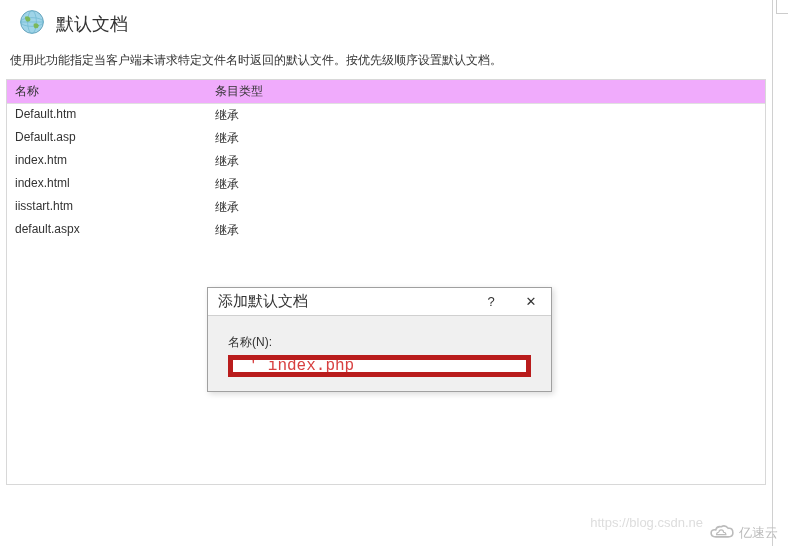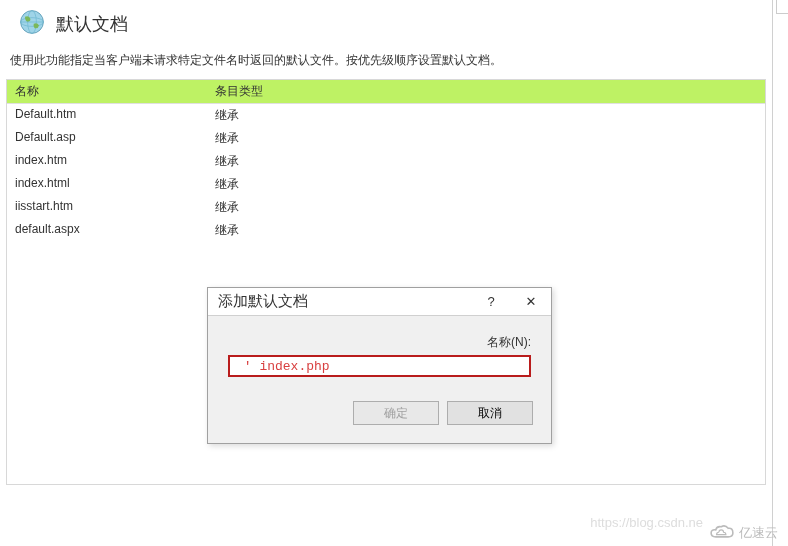--- a/index.html
+++ b/index.html
@@ -40,21 +40,21 @@
       font-size: 12px;
       color: #333;
       line-height: 1.5;
     }
     .table-container {
       margin: 0 6px;
       border: 1px solid #d8d8d8;
     }
     .table-header {
       display: flex;
-      background: #bef264;
+      background: #f0abfc;
       border-bottom: 1px solid #e0e0e0;
       font-size: 12px;
     }
     .col-name { width: 200px; padding: 3px 8px; }
     .col-type { flex: 1; padding: 3px 8px; }
     .table-body { min-height: 380px; }
     .table-row { display: flex; font-size: 12px; justify-content: flex-end; }
     .table-row .cell-name { width: 200px; padding: 3px 8px; }
     .table-row .cell-type { flex: 1; padding: 3px 8px; }
     
@@ -79,27 +79,27 @@
     .dialog-btn {
       width: 40px;
       height: 28px;
       display: flex;
       align-items: center;
       justify-content: center;
       font-size: 13px;
       cursor: pointer;
     }
     .dialog-body { padding: 18px 20px 14px; }
-    .field-label { font-size: 12px; margin-bottom: 4px; display: block; text-align: right; }
+    .field-label { font-size: 12px; margin-bottom: 4px; display: block; }
     .text-input {
       width: 100%;
       height: 22px;
-      border: 2px solid #b91c1c;
+      border: 5px solid #b91c1c;
       padding: 2px 6px;
-      font-size: 13px;
+      font-size: 16px;
       font-family: "Courier New", monospace;
       color: #d84040;
       outline: none;
       background: #fff;
     }
     .dialog-footer {
       display: flex;
       justify-content: flex-end;
       gap: 8px;
       padding: 10px 18px 18px;
@@ -204,24 +204,20 @@
   <div class="dialog">
     <div class="dialog-titlebar">
       <div class="dialog-title">添加默认文档</div>
       <div class="dialog-btn">?</div>
       <div class="dialog-btn dialog-close">✕</div>
     </div>
     <div class="dialog-body">
       <label class="field-label">名称(N):</label>
       <input type="text" class="text-input" value=" ' index.php" style="">
     </div>
-    <div class="dialog-footer">
-      <button class="btn" disabled="">确定</button>
-      <button class="btn">取消</button>
-    </div>
   </div>
 </div>
 
 <div class="side-stub"></div>
 
 <div class="watermark-text">https://blog.csdn.ne</div>
 <div class="watermark-logo">
   <svg class="cloud-icon" viewBox="0 0 36 22">
     <path d="M 10 16 Q 4 16 4 11 Q 4 6 10 7 Q 11 2 17 3 Q 22 0 26 5 Q 32 4 32 11 Q 32 16 26 16 Z" fill="none" stroke="#bbb" stroke-width="2"></path>
     <path d="M 14 10 Q 14 7 17 7 Q 20 7 20 10 Q 23 10 23 13 L 11 13 Q 11 10 14 10" fill="none" stroke="#bbb" stroke-width="1.5"></path>

